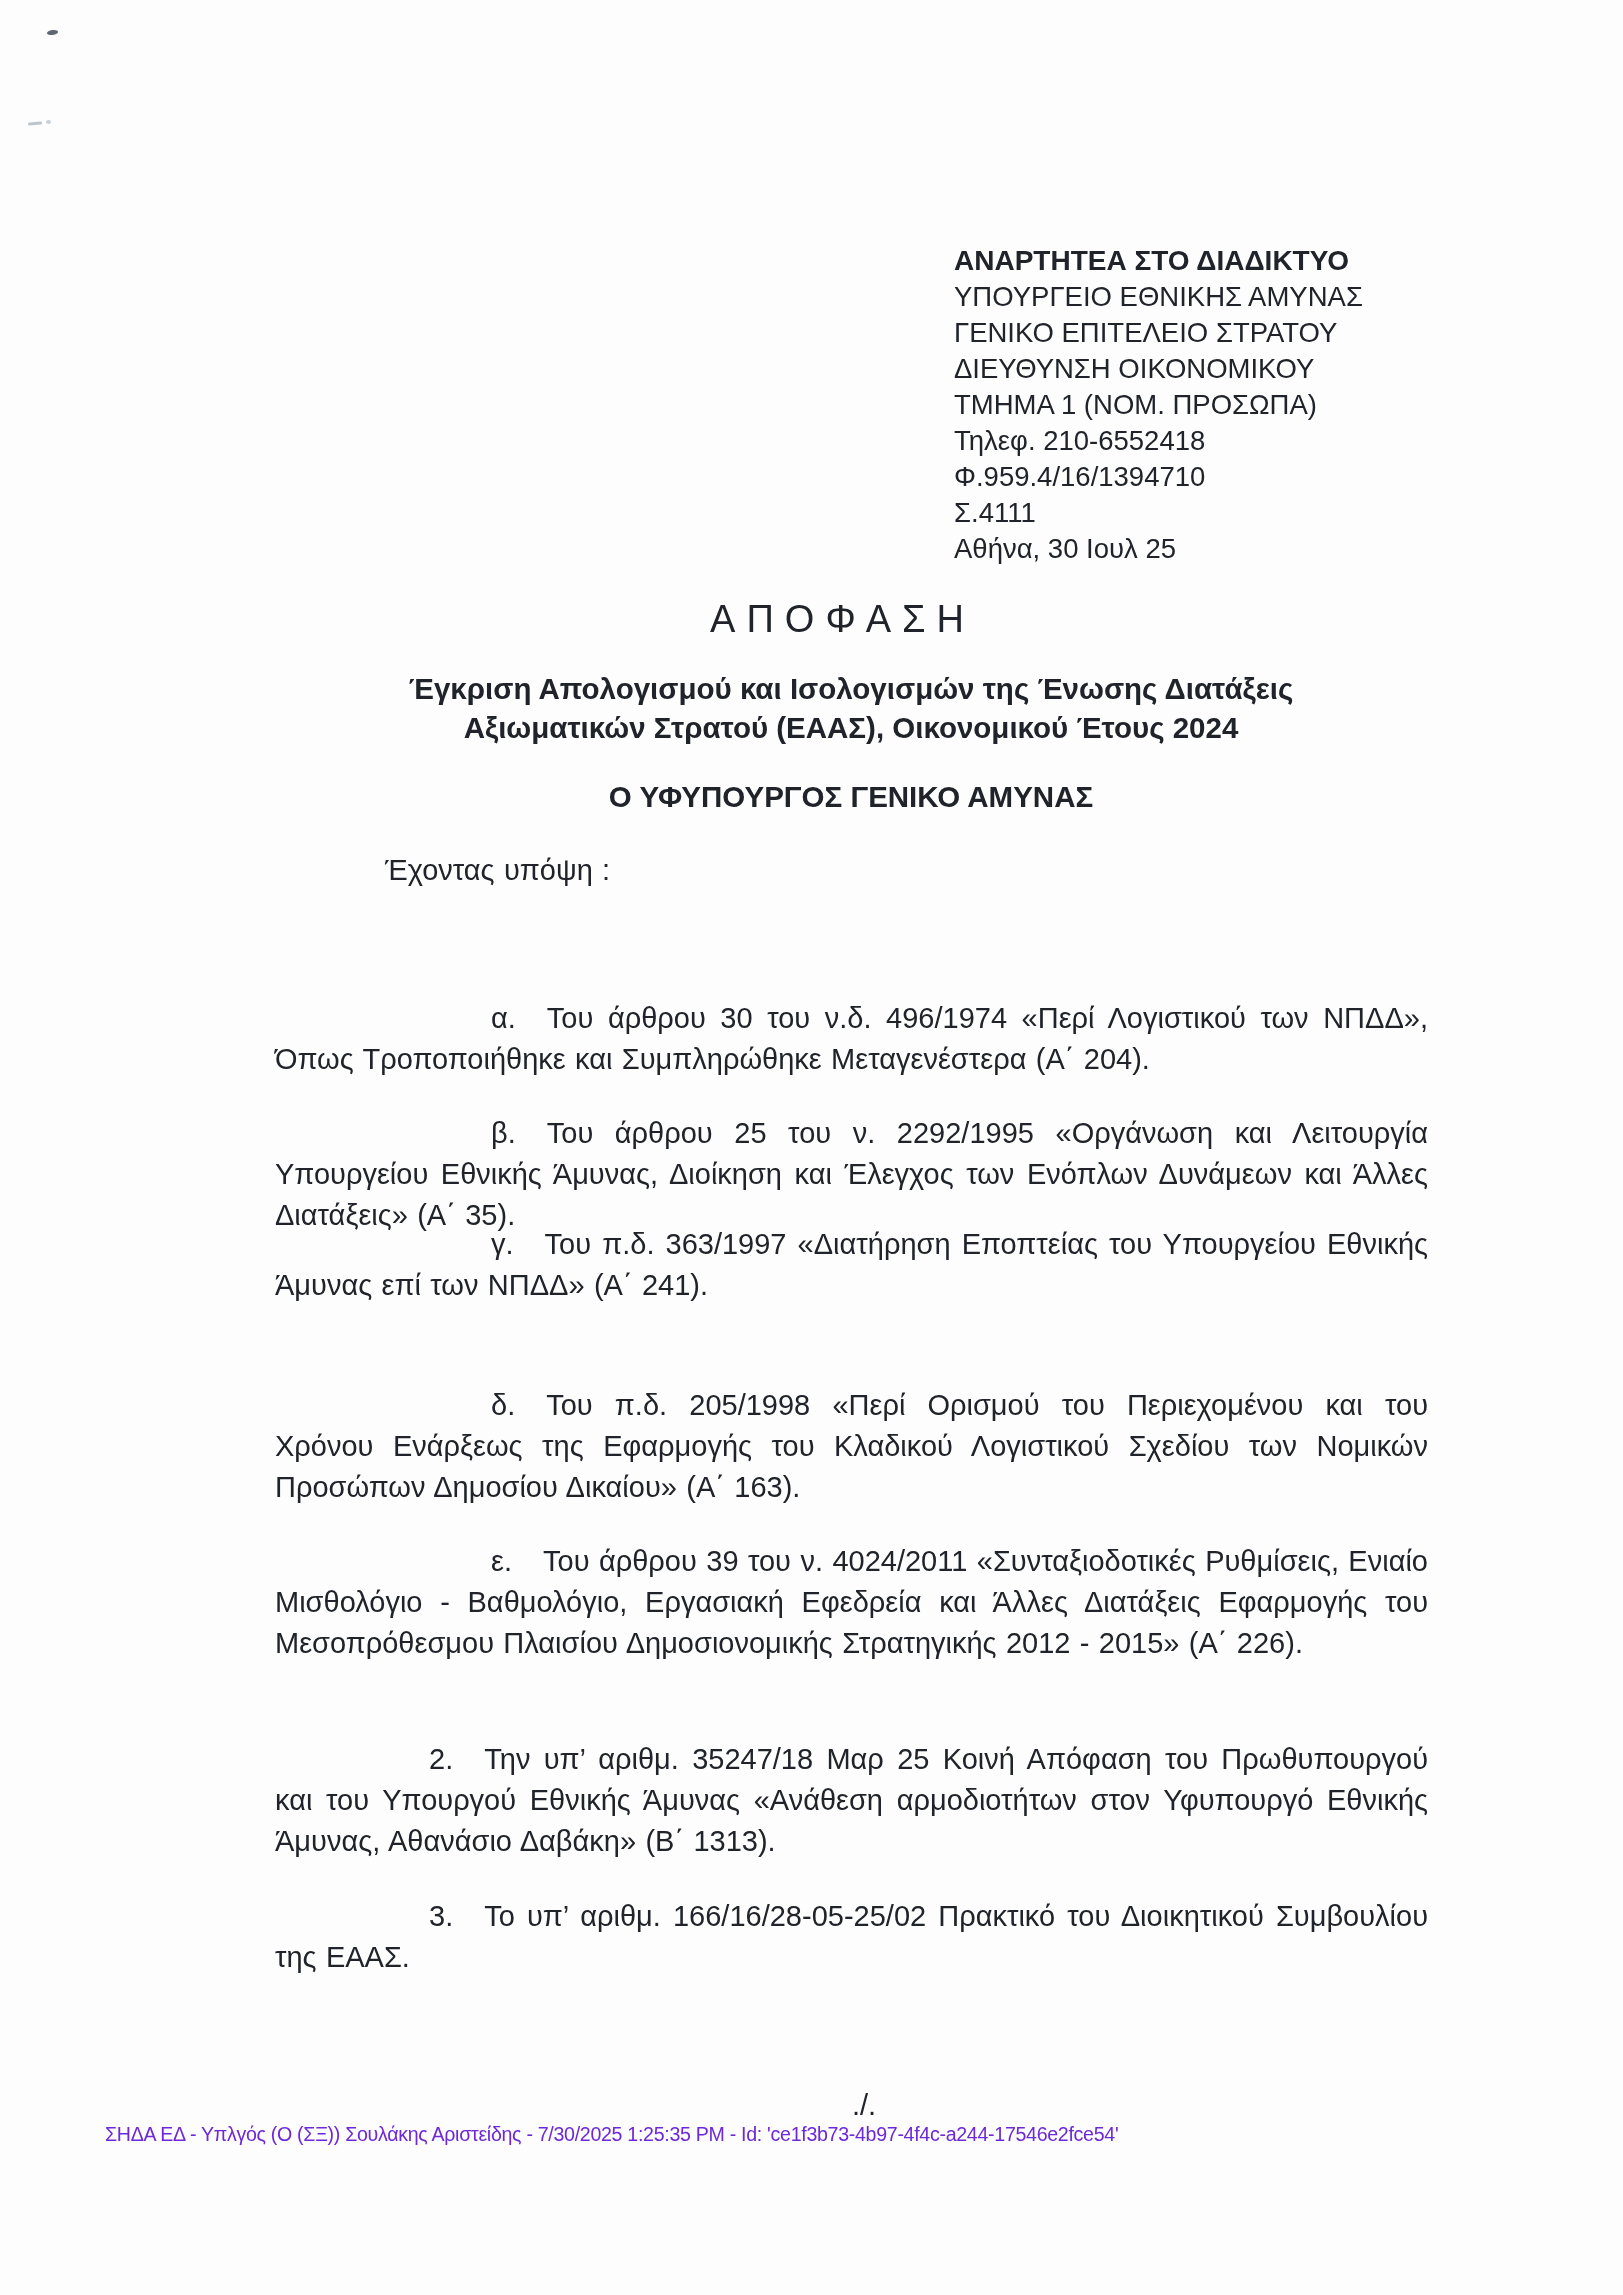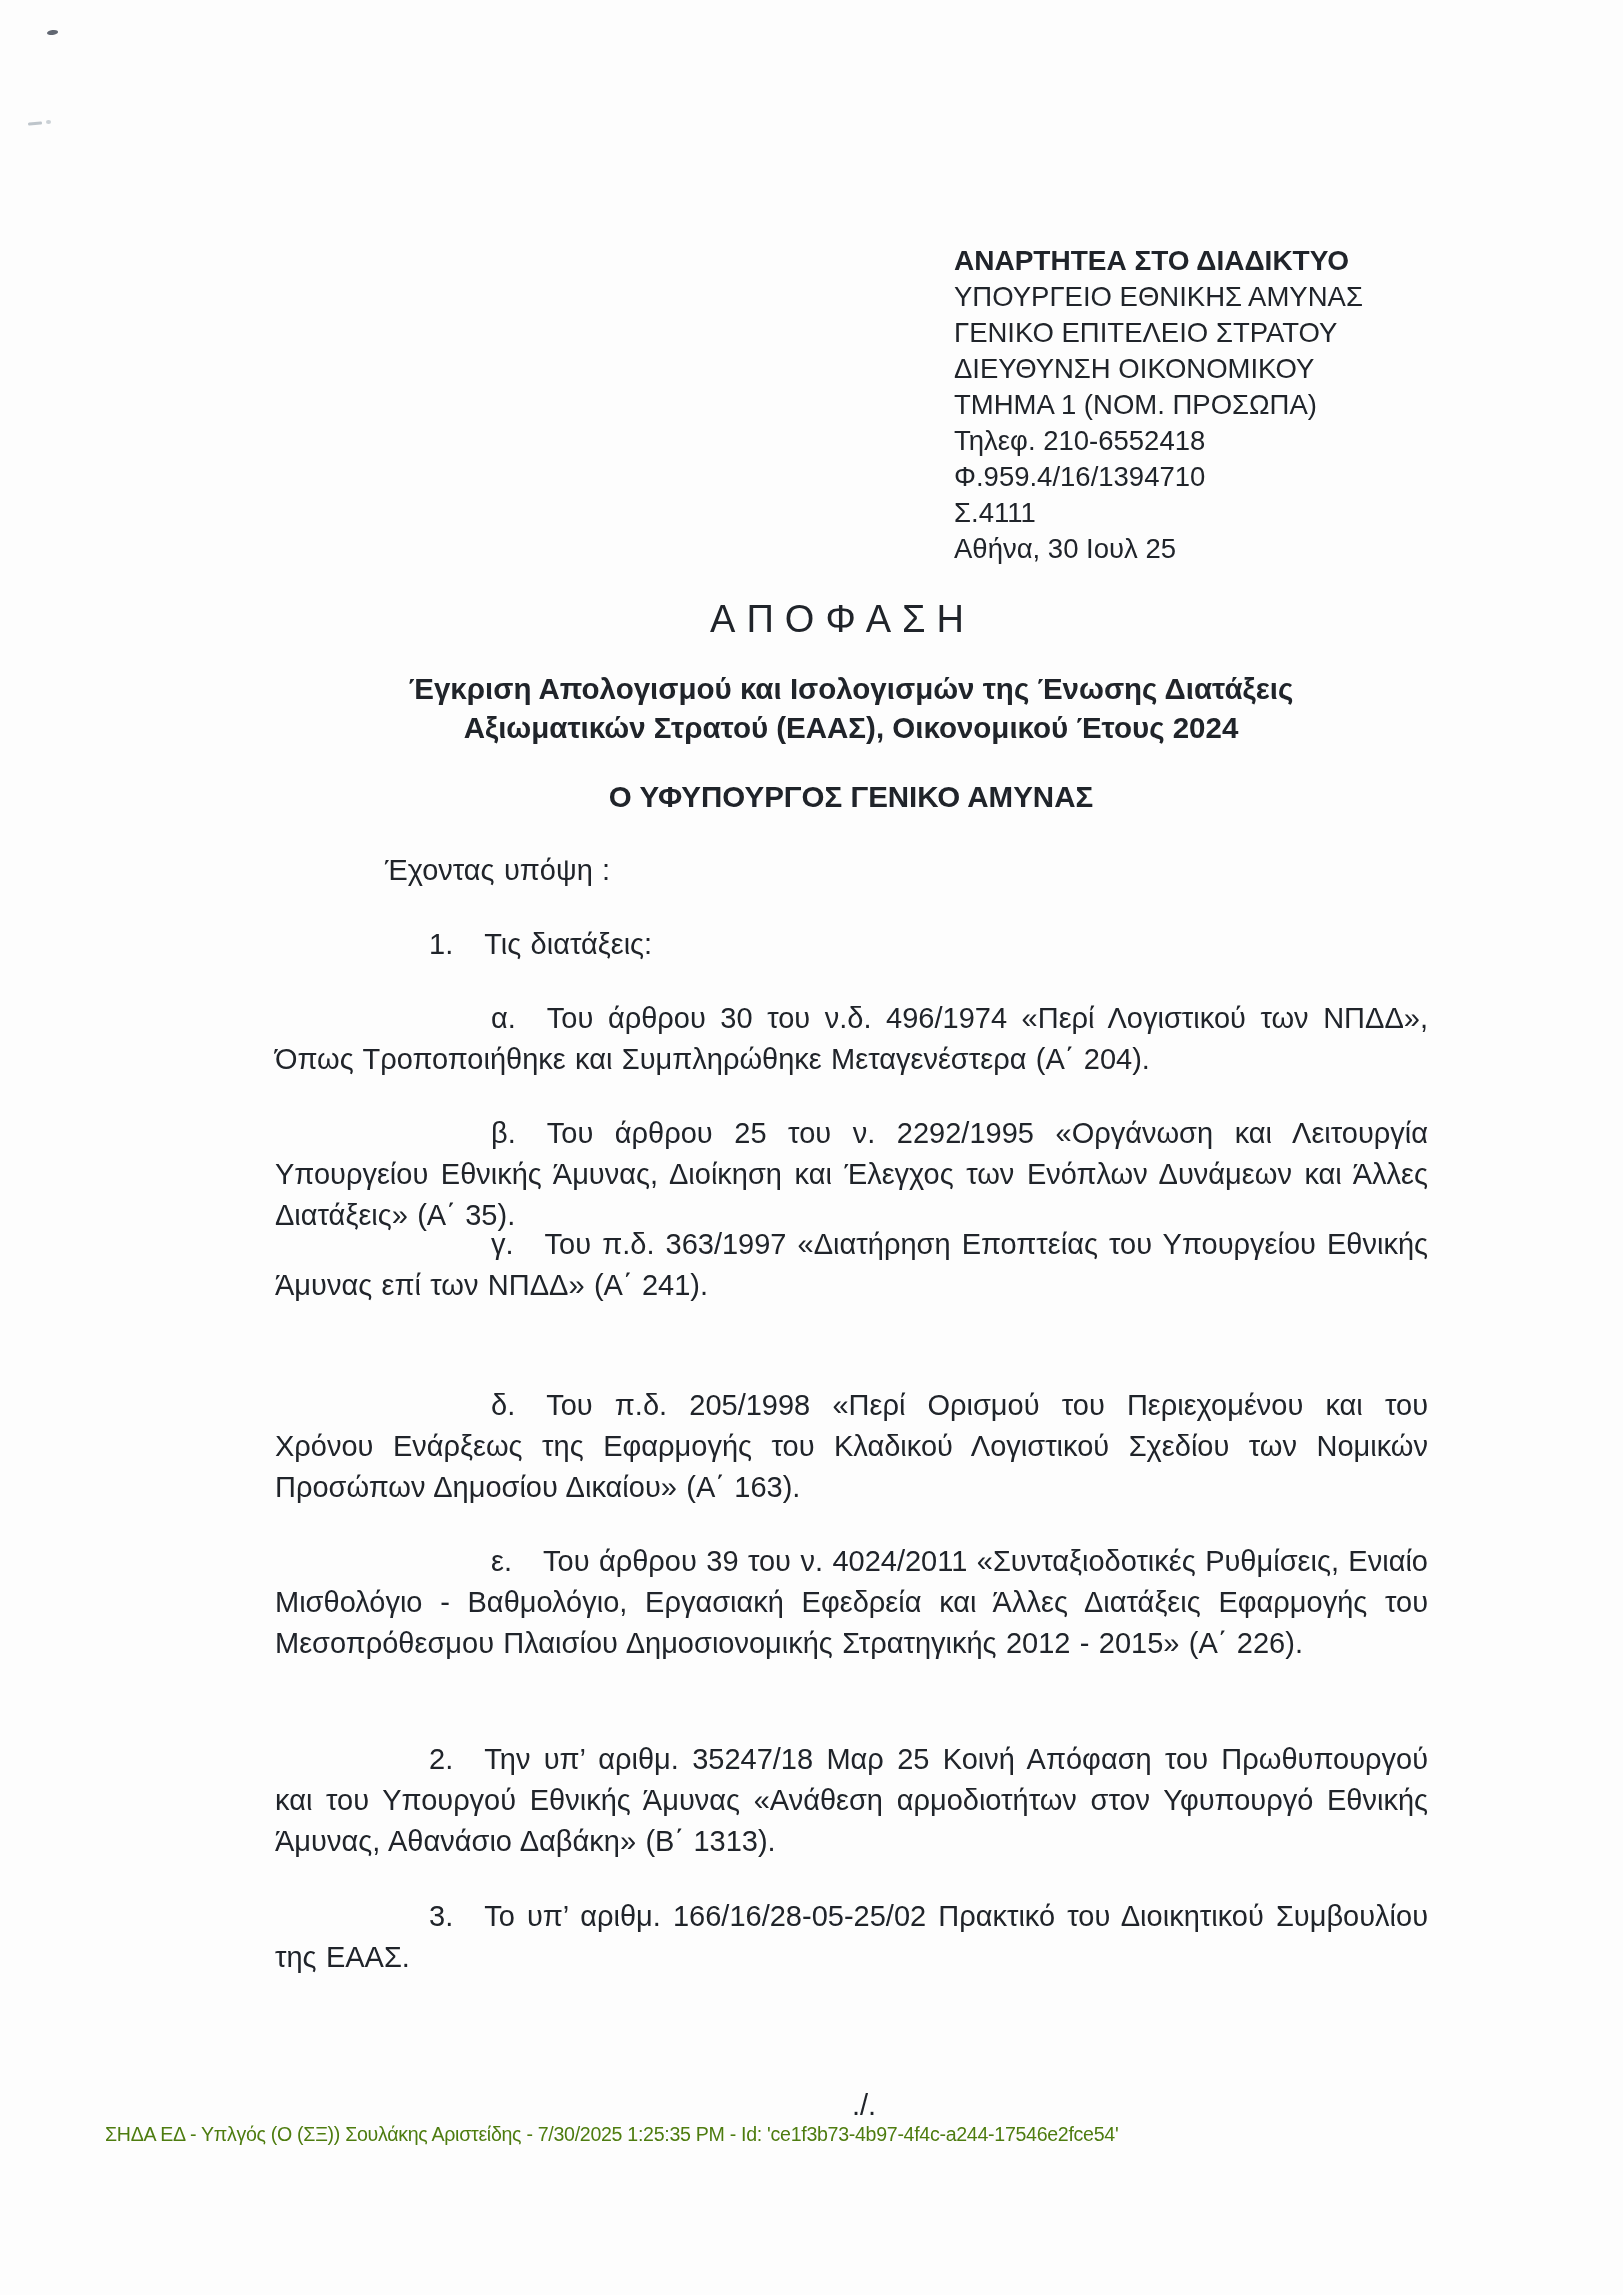--- a/index.html
+++ b/index.html
@@ -63,21 +63,21 @@
   .p-item3    { top: 1896px; }
 
   .cont-mark {
     position: absolute; left: 275px; top: 2085px; width: 1178px;
     text-align: center; font-size: 29px; line-height: 41px;
   }
 
   .footer {
     position: absolute; left: 105px; top: 2121px;
     font-size: 19.6px; line-height: 26px; letter-spacing: -0.3px;
-    color: #4d7c0f; white-space: nowrap;
+    color: #6d28d9; white-space: nowrap;
   }
 </style>
 </head>
 <body>
 
 <div class="page">
 
   <div class="artifact-1"></div>
   <div class="artifact-2"></div>
   <div class="artifact-3"></div>
@@ -98,21 +98,20 @@
 
   <div class="subject">
     <div>Έγκριση Απολογισμού και Ισολογισμών της Ένωσης Διατάξεις</div>
     <div>Αξιωματικών Στρατού (ΕΑΑΣ), Οικονομικού Έτους 2024</div>
   </div>
 
   <div class="authority">Ο ΥΦΥΠΟΥΡΓΟΣ ΓΕΝΙΚΟ ΑΜΥΝΑΣ</div>
 
   <p class="para indent-1 p-preamble">Έχοντας υπόψη :</p>
 
-  <p class="para indent-2 p-item1"><span>1.</span><span class="tab"></span><span>Τις διατάξεις:</span></p>
 
   <p class="para indent-3 p-sub-a"><span>α.</span><span class="tab"></span><span>Του άρθρου 30 του ν.δ. 496/1974 «Περί Λογιστικού των ΝΠΔΔ», Όπως Τροποποιήθηκε και Συμπληρώθηκε Μεταγενέστερα (Α΄ 204).</span></p>
 
   <p class="para indent-3 p-sub-b"><span>β.</span><span class="tab"></span><span>Του άρθρου 25 του ν. 2292/1995 «Οργάνωση και Λειτουργία Υπουργείου Εθνικής Άμυνας, Διοίκηση και Έλεγχος των Ενόπλων Δυνάμεων και Άλλες Διατάξεις» (Α΄ 35).</span></p>
 
   <p class="para indent-3 p-sub-c"><span>γ.</span><span class="tab"></span><span>Του π.δ. 363/1997 «Διατήρηση Εποπτείας του Υπουργείου Εθνικής Άμυνας επί των ΝΠΔΔ» (Α΄ 241).</span></p>
 
   <p class="para indent-3 p-sub-d"><span>δ.</span><span class="tab"></span><span>Του π.δ. 205/1998 «Περί Ορισμού του Περιεχομένου και του Χρόνου Ενάρξεως της Εφαρμογής του Κλαδικού Λογιστικού Σχεδίου των Νομικών Προσώπων Δημοσίου Δικαίου» (Α΄ 163).</span></p>
 
   <p class="para indent-3 p-sub-e"><span>ε.</span><span class="tab"></span><span>Του άρθρου 39 του ν. 4024/2011 «Συνταξιοδοτικές Ρυθμίσεις, Ενιαίο Μισθολόγιο - Βαθμολόγιο, Εργασιακή Εφεδρεία και Άλλες Διατάξεις Εφαρμογής του Μεσοπρόθεσμου Πλαισίου Δημοσιονομικής Στρατηγικής 2012 - 2015» (Α΄ 226).</span></p>

